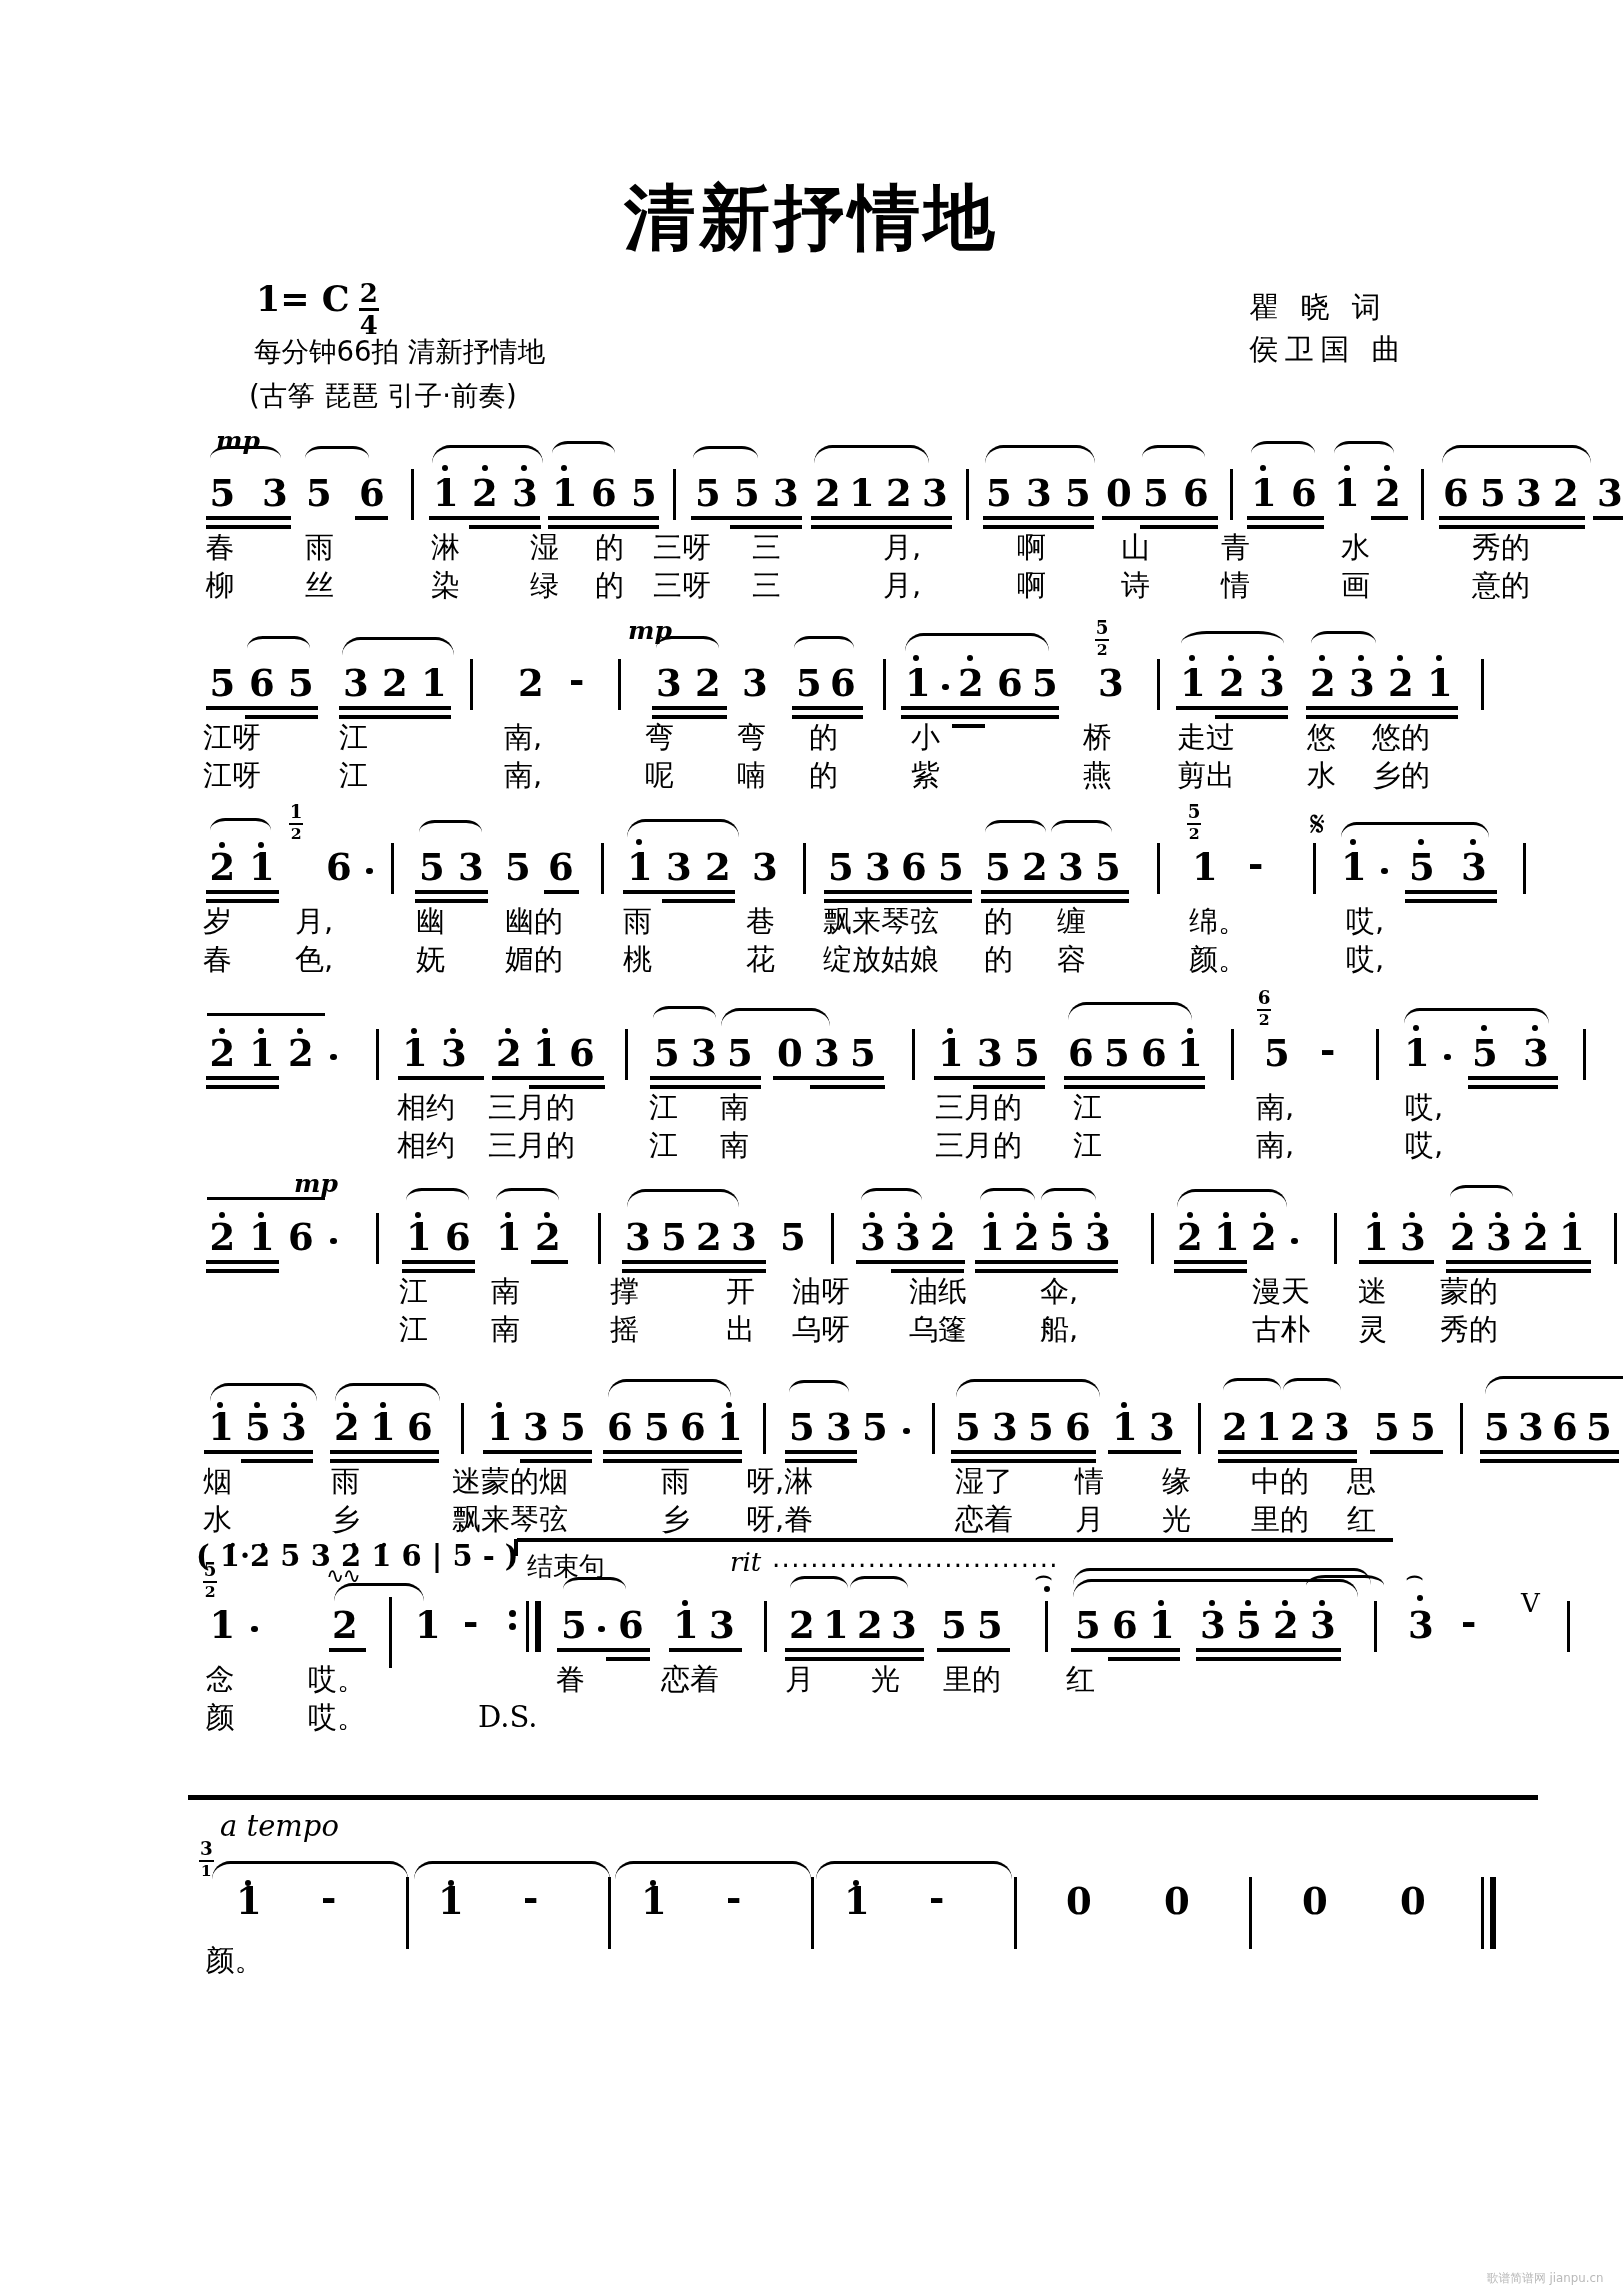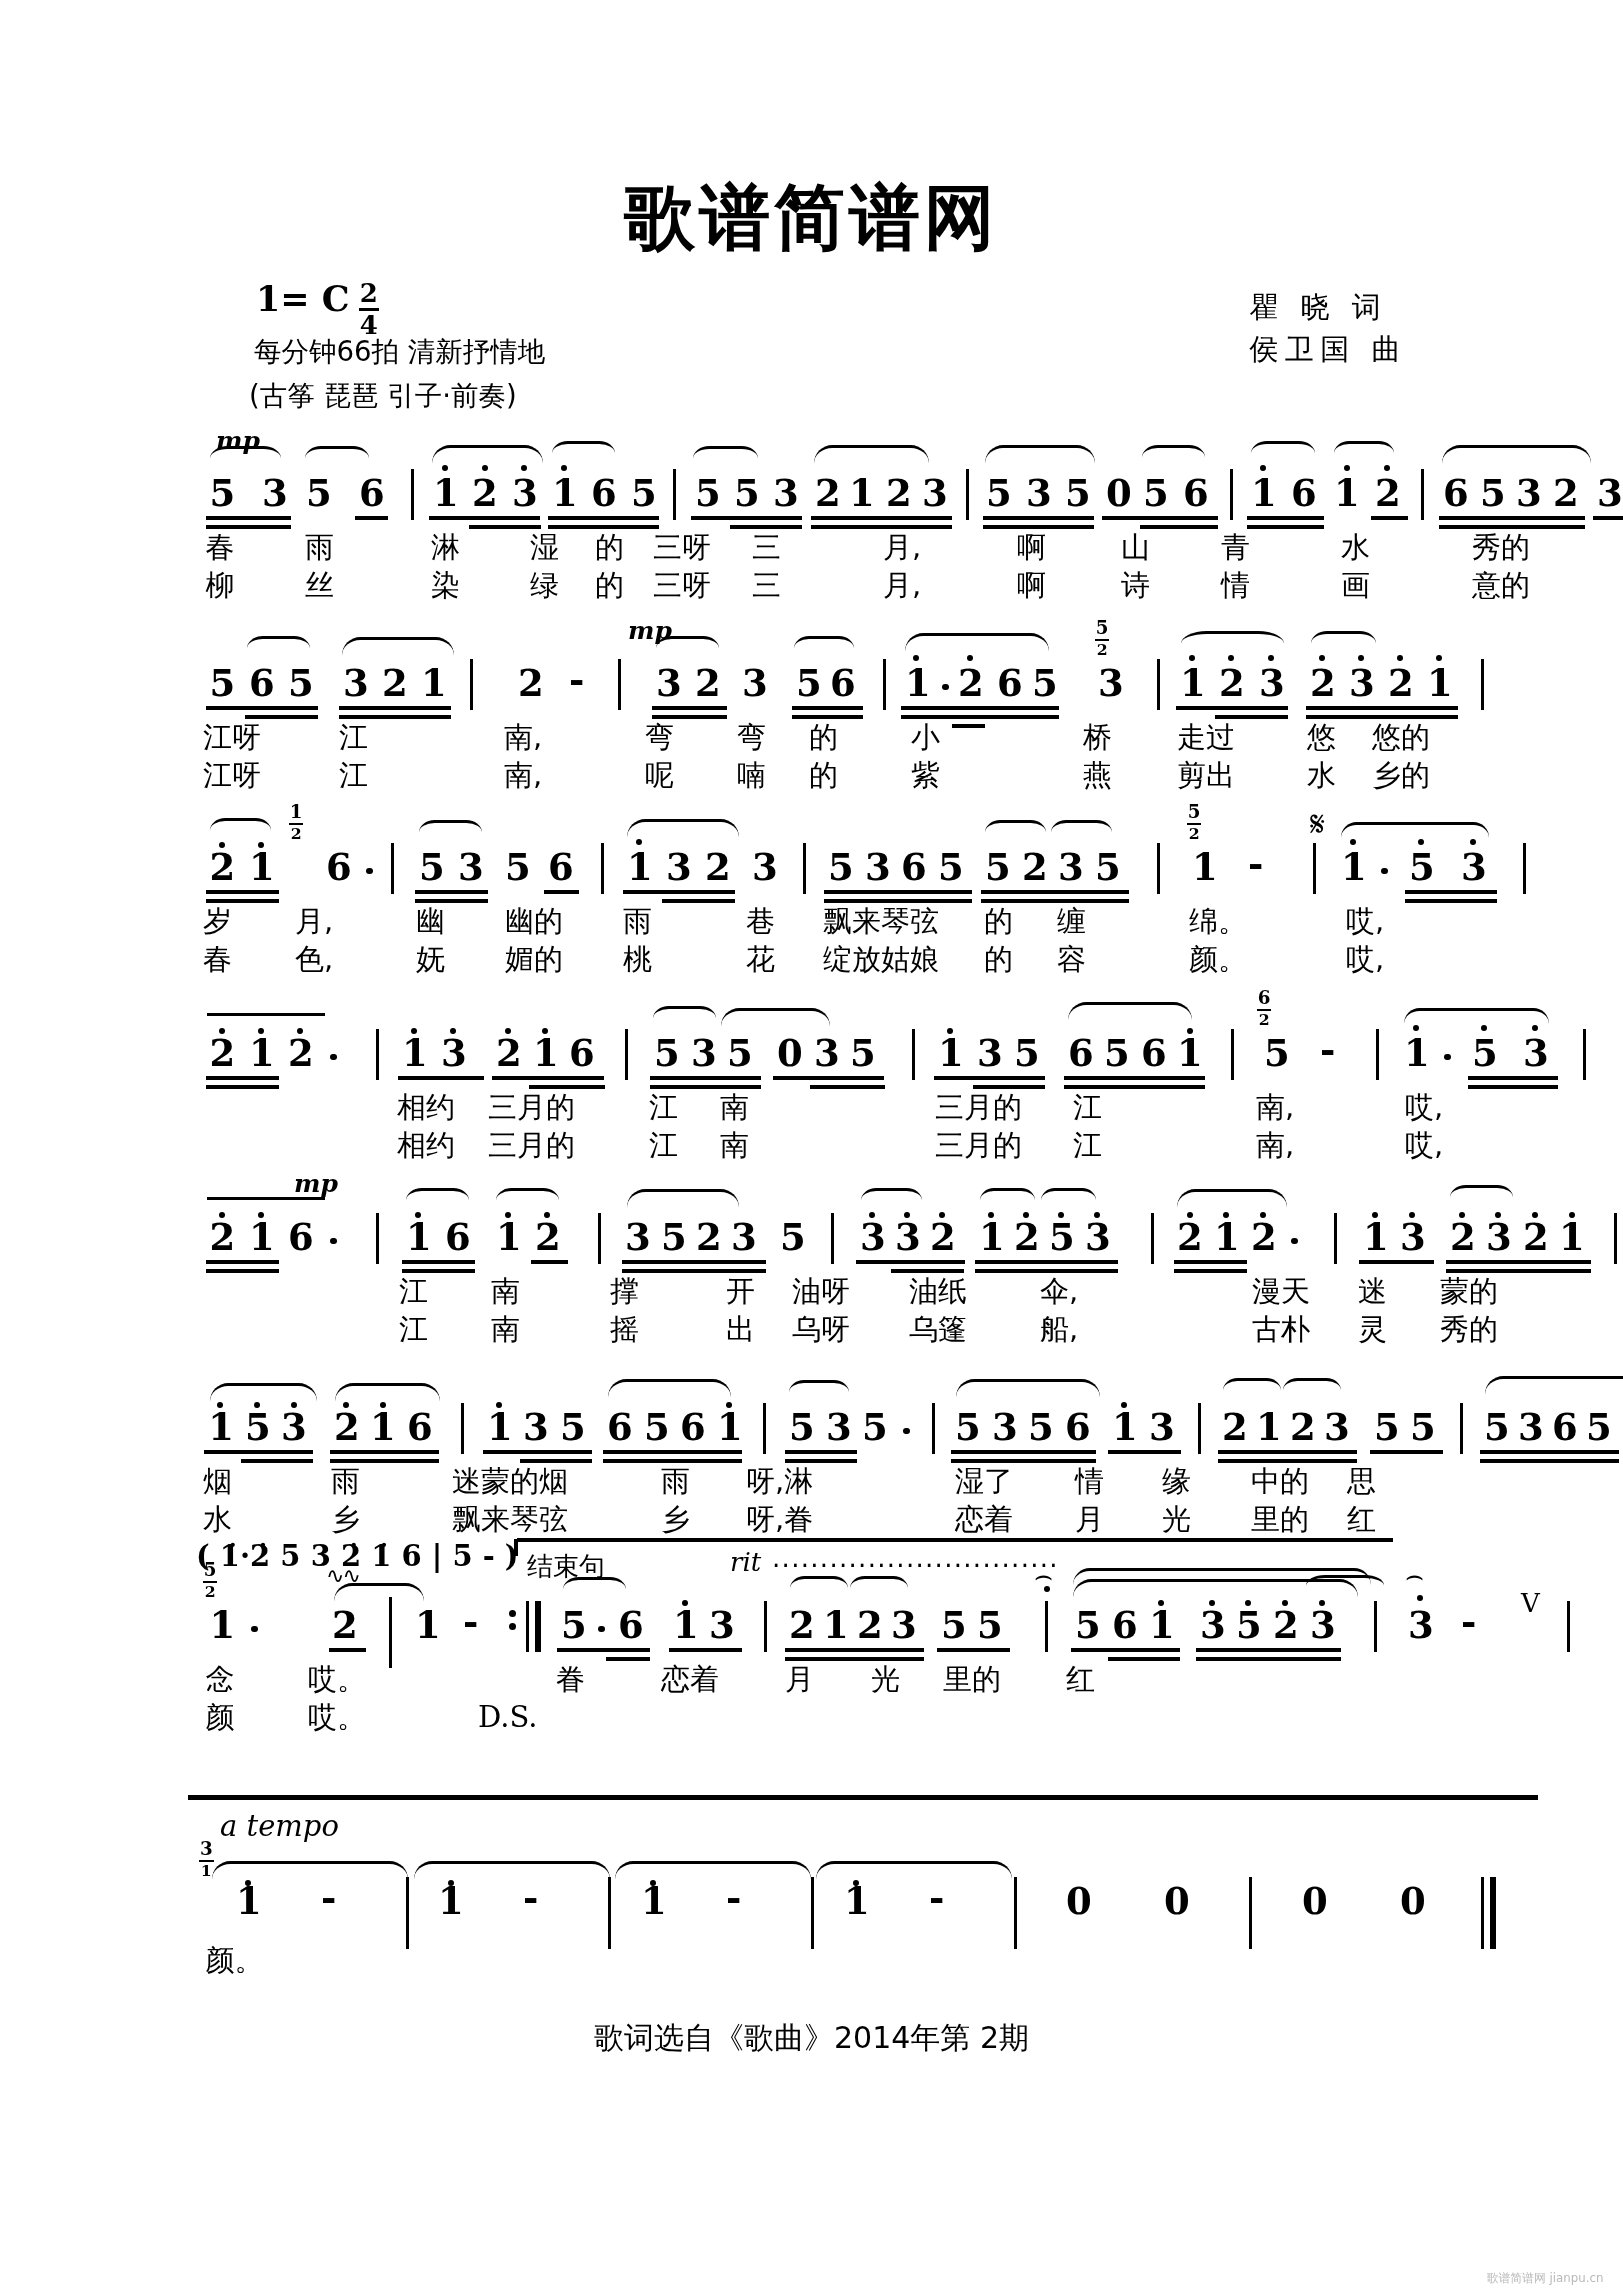--- a/index.html
+++ b/index.html
@@ -88,21 +88,21 @@
   #contact2{position:absolute;left:0;top:2139px;width:1623px;text-align:center;
             font-size:29px;font-family:"DejaVu Sans",sans-serif;white-space:nowrap;}
   #watermark{position:absolute;right:19.6px;bottom:7.8px;font-size:11.8px;color:#b9b9b9;
              font-family:"DejaVu Sans",sans-serif;}
 </style>
 </head>
 <body>
 
 <div class="page">
 
-  <div id="title">歌谱简谱网</div>
+  <div id="title">清新抒情地</div>
 
   <div id="key-block">
     <span id="key-sig">1= C</span>
     <span id="time-sig">
       <span class="tnum">2</span>
       <span class="tbar"></span>
       <span class="tnum">4</span>
     </span>
   </div>
 
@@ -927,16 +927,15 @@
 
       <div class="bar" style="left:1278px;height:72px;bottom:-11.8px;"></div>
       <div class="bar thick" style="left:1287px;height:72px;bottom:-11.8px;"></div>
     </div>
 
     <div class="lyricrow" style="margin-top:9.2px;">
       <span class="lyr" style="left:2.6px;">颜。</span>
     </div>
   </div>
 
-  <div id="src-note">歌词选自《歌曲》2014年第 2期</div>
   <div id="watermark">歌谱简谱网 jianpu.cn</div>
 </div>
 
 
 </body></html>

